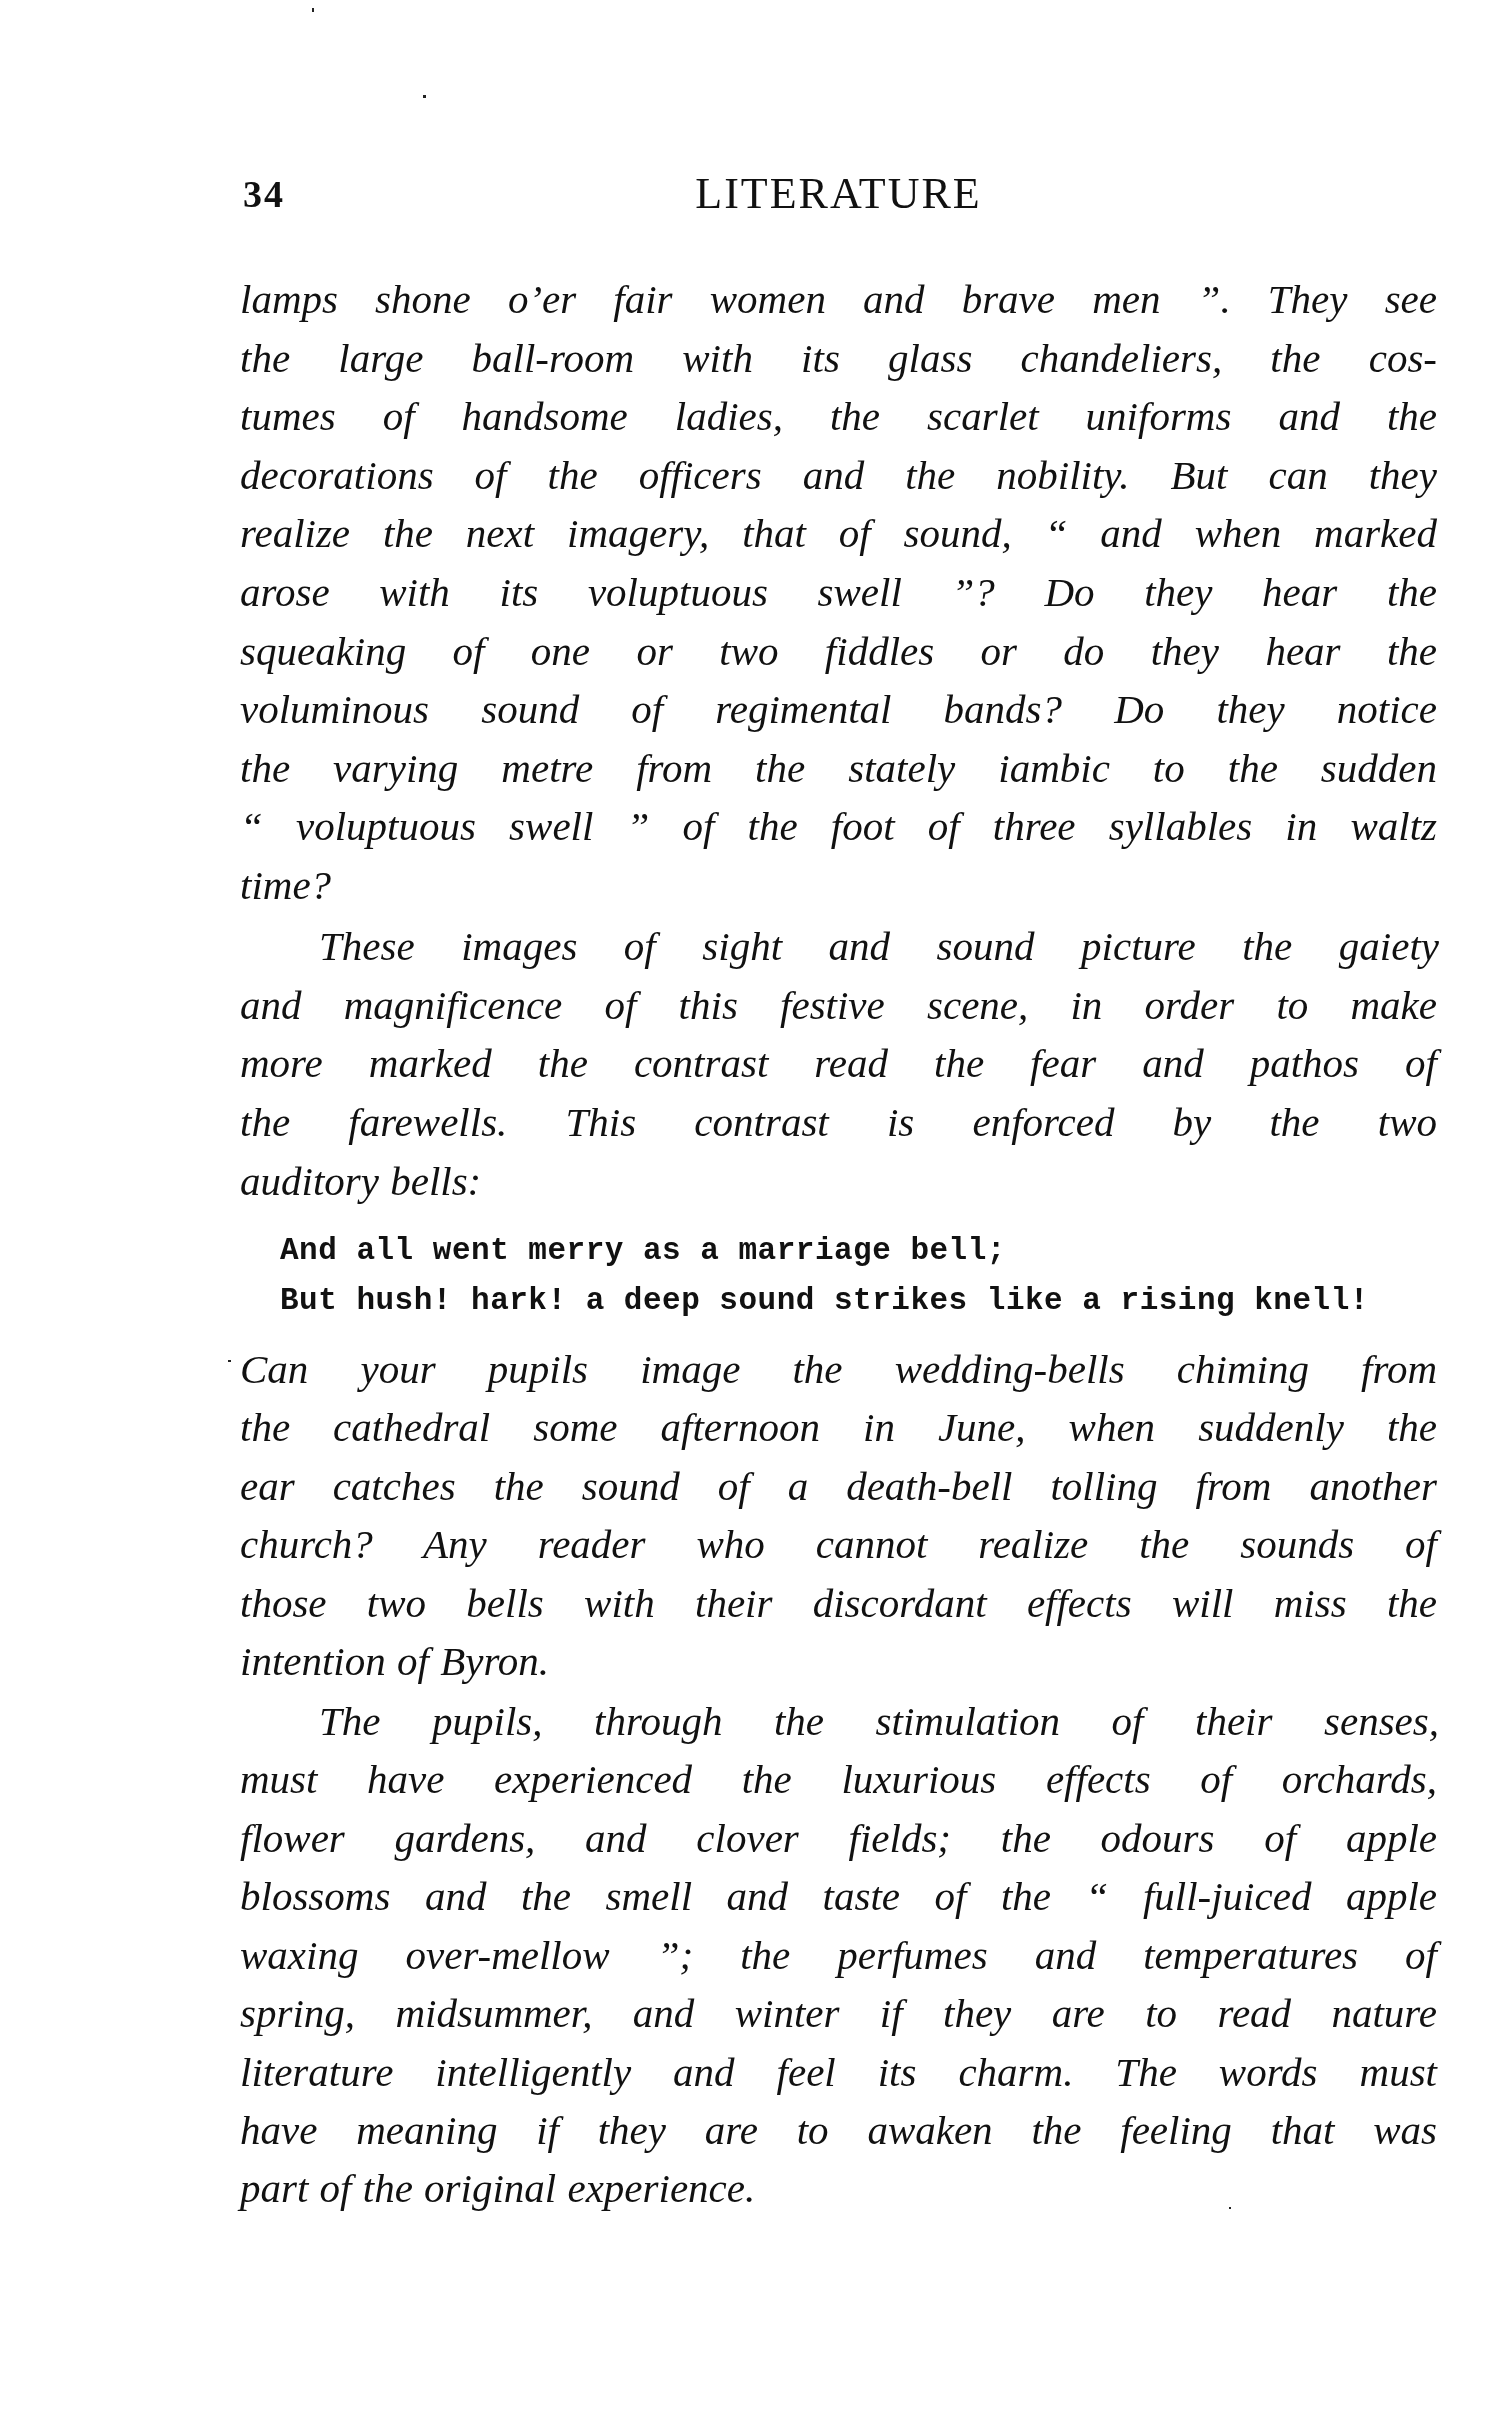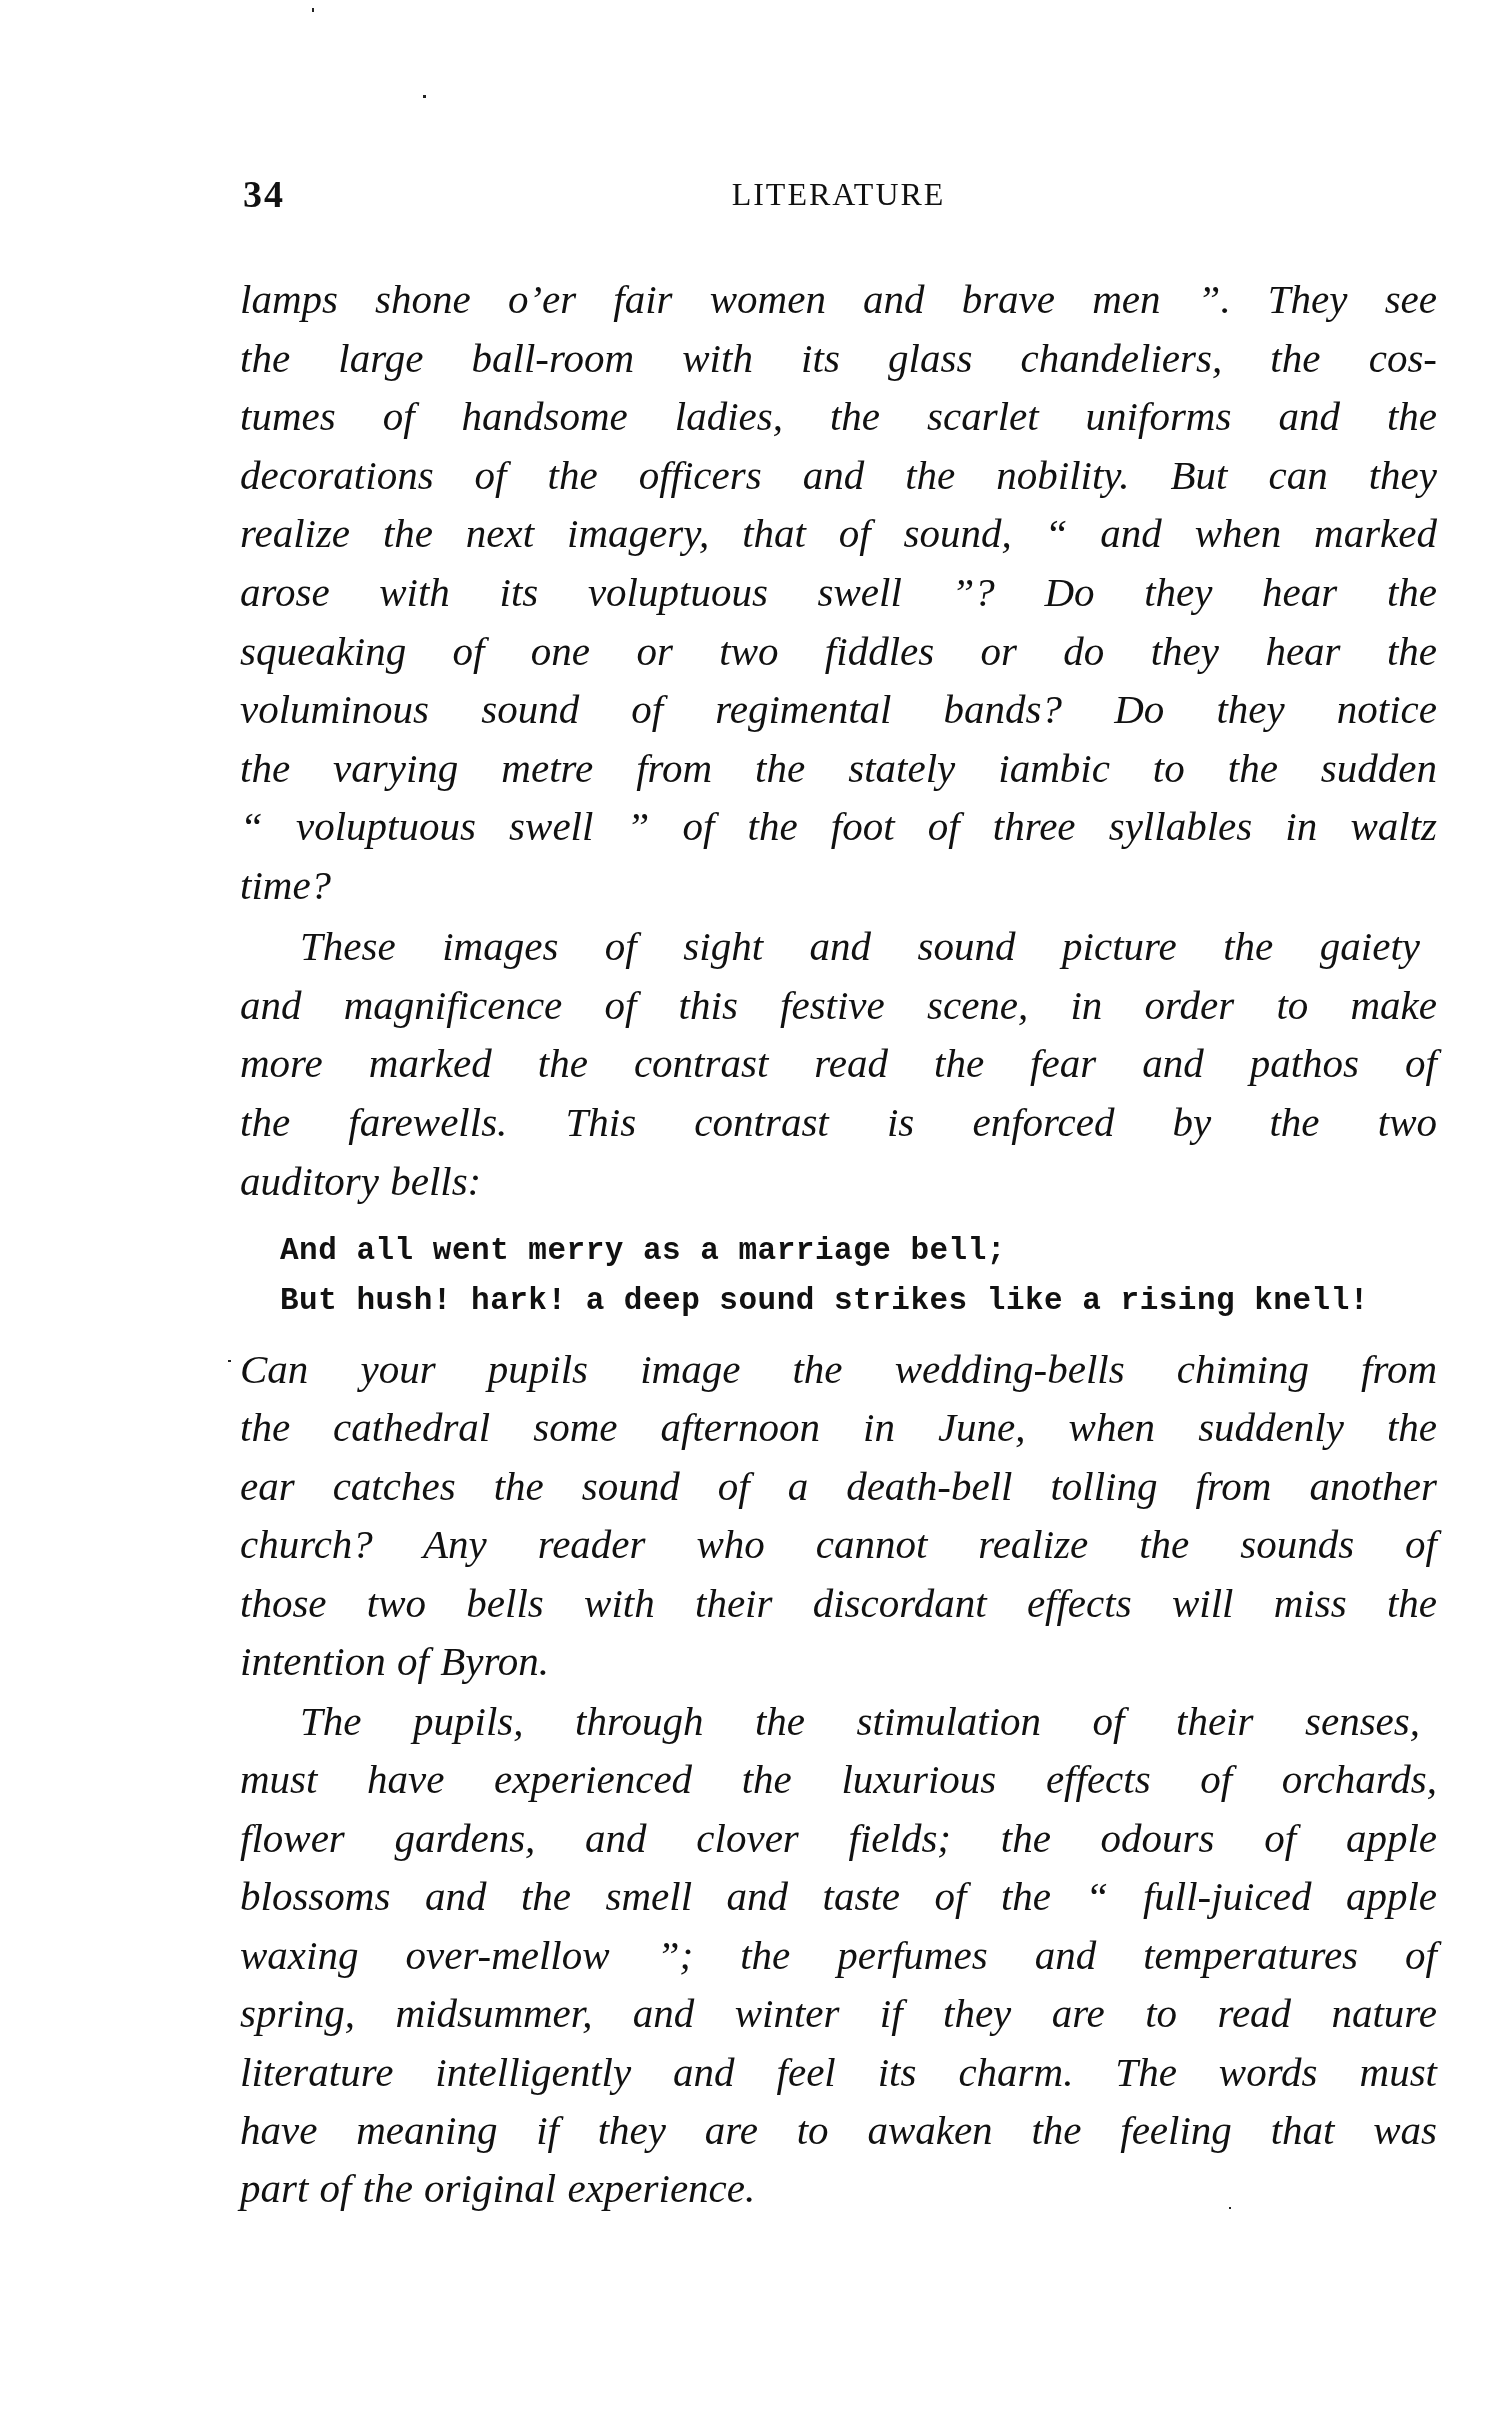--- a/index.html
+++ b/index.html
@@ -44,42 +44,42 @@
     font-size: 38px;
     font-weight: bold;
     letter-spacing: 2px;
   }
   .running-title {
     position: absolute;
     left: 0;
     width: 100%;
     top: 0;
     text-align: center;
-    font-size: 32px;
+    font-size: 44px;
     letter-spacing: 2px;
   }
   .line {
     position: absolute;
     left: 228px;
     width: 1197px;
     height: 58px;
     line-height: 58px;
     font-size: 41px;
     white-space: nowrap;
     text-align: justify;
     text-align-last: justify;
     word-spacing: 1px;
     font-style: italic;
   }
   .line.last {
     text-align: left;
     text-align-last: left;
   }
   .line.indent {
-    left: 288px;
+    left: 307px;
     width: 1120px;
   }
   .verse {
     position: absolute;
     left: 268px;
     height: 50px;
     line-height: 50px;
     font-family: Liberation Mono, monospace;
     font-weight: bold;
     font-size: 31px;

